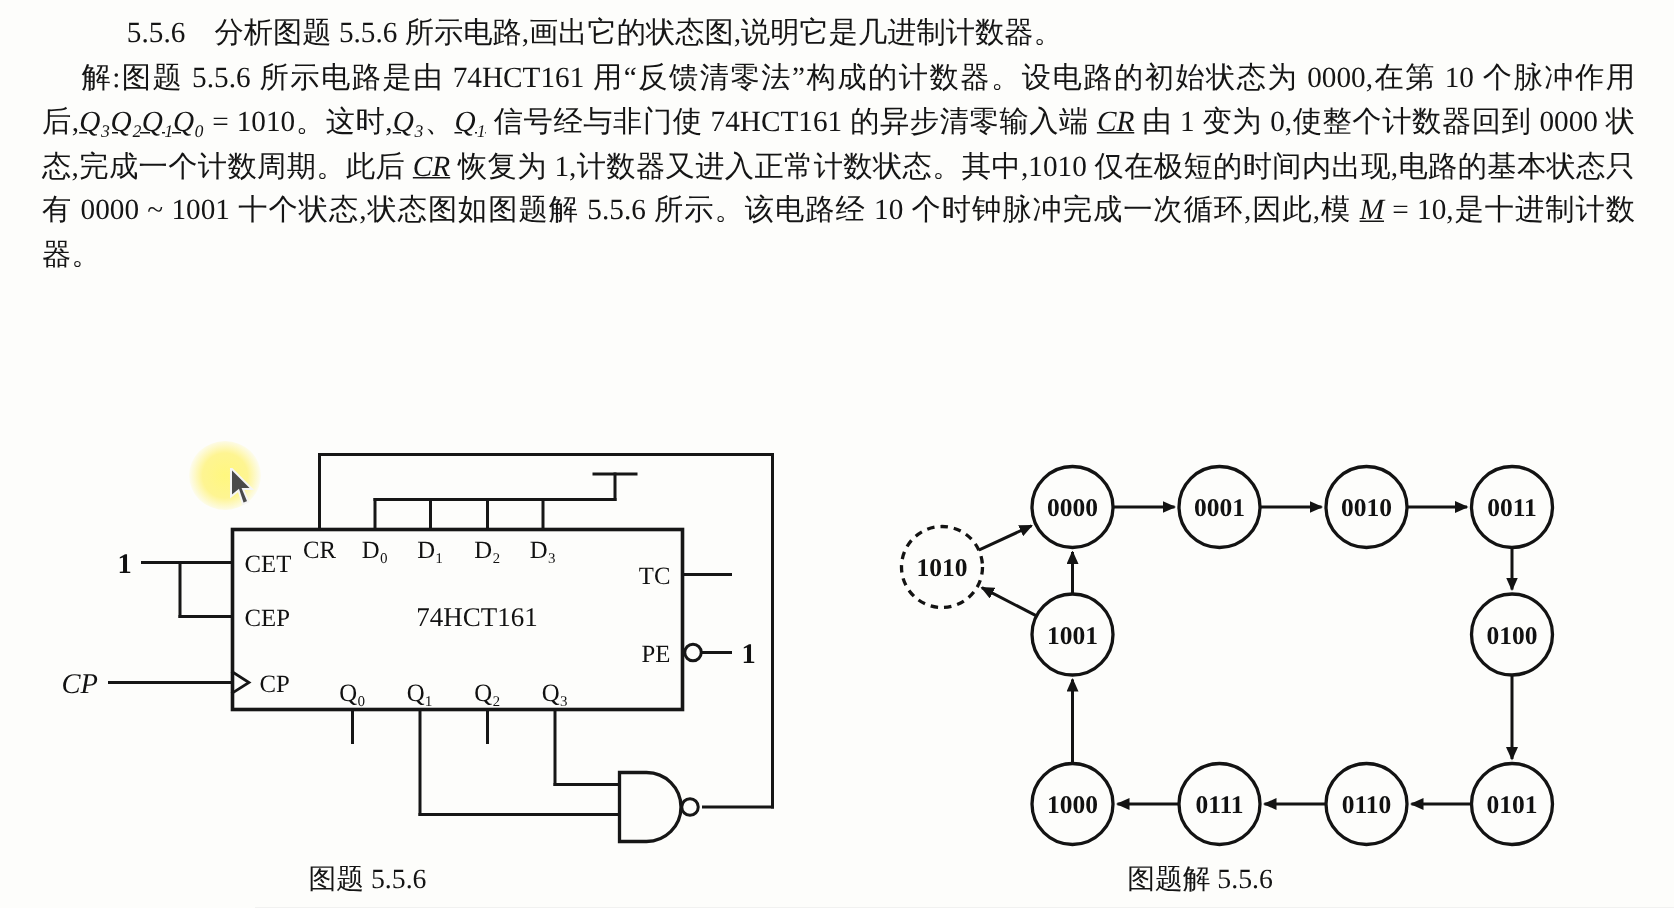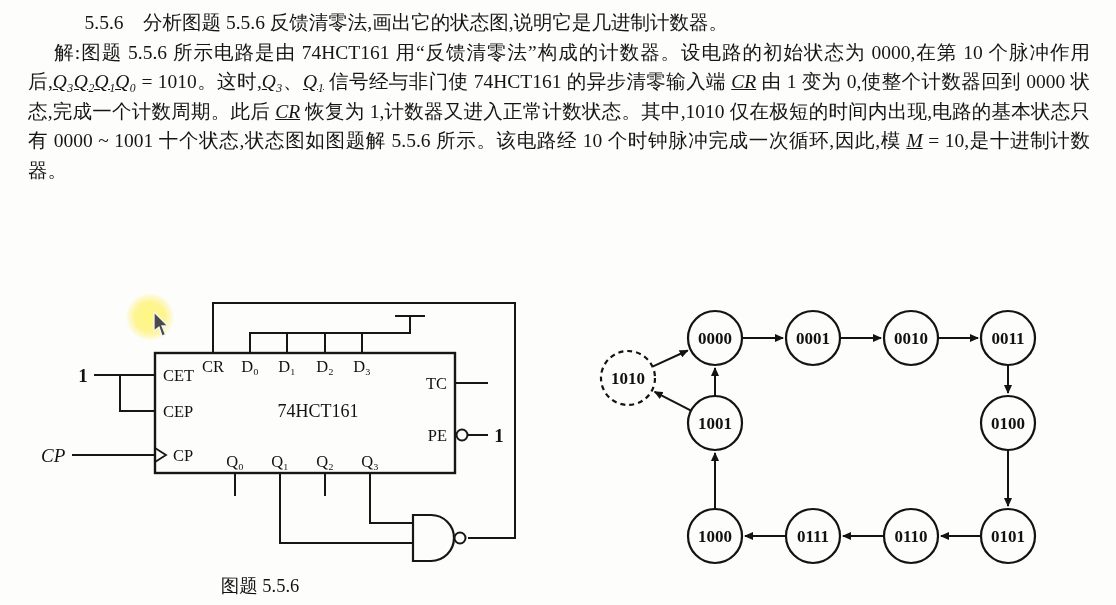--- a/index.html
+++ b/index.html
@@ -12,21 +12,21 @@
   .para{margin:0;font-size:19.5px;line-height:29.5px;text-align:justify;}
   .para-problem{text-indent:2.9em;}
   .para-solution{text-indent:1.35em;}
   .seg-b{font-weight:normal;}
   .seg-i{font-style:italic;text-decoration:underline;}
 
   figure{margin:0;}
   .circuit-figure{position:absolute;left:25px;top:288px;width:560px;height:315px;}
   .state-figure{position:absolute;left:580px;top:295px;width:520px;height:308px;}
   .fig-caption{
-    position:absolute;top:285px;left:15px;width:440px;text-align:center;
+    position:absolute;top:285px;left:0;width:440px;text-align:center;
     font-size:18.5px;color:#141414;
   }
   .state-figure .fig-caption{top:278px;}
 
   
   .wire{stroke:#161616;stroke-width:2;fill:none;stroke-linecap:square;}
   .chip-body{fill:#fdfdfb;stroke:#161616;stroke-width:2.4;}
   .nand{fill:#fdfdfb;stroke:#161616;stroke-width:2.2;}
   .bubble{fill:#fdfdfb;stroke:#161616;stroke-width:2;}
   .pin{font-size:16.5px;fill:#111;}
@@ -49,21 +49,21 @@
     pointer-events:none;
   }
   .cursor-svg{position:absolute;left:153px;top:312px;pointer-events:none;}
 </style>
 </head>
 <body>
 
 <div class="page">
 
   <div class="text-area">
-    <p class="para para-problem" id="para-problem"><span class="seg-b">5.5.6</span><span class="seg-n">　分析图题 5.5.6 反馈清零法,画出它的状态图,说明它是几进制计数器。</span></p>
+    <p class="para para-problem" id="para-problem"><span class="seg-b">5.5.6</span><span class="seg-n">　分析图题 5.5.6 所示电路,画出它的状态图,说明它是几进制计数器。</span></p>
     <p class="para para-solution" id="para-solution"><span class="seg-b">解</span><span class="seg-n">:图题 5.5.6 所示电路是由 74HCT161 用“反馈清零法”构成的计数器。设电路的初始状态为 </span><span class="seg-b">0000</span><span class="seg-n">,在第 10 个脉冲作用后,</span><span class="seg-i">Q₃Q₂Q₁Q₀</span><span class="seg-n"> = </span><span class="seg-b">1010</span><span class="seg-n">。这时,</span><span class="seg-i">Q₃</span><span class="seg-n">、</span><span class="seg-i">Q₁</span><span class="seg-n"> 信号经</span><span class="seg-b">与非门</span><span class="seg-n">使 74HCT161 的异步清零输入端 </span><span class="seg-i">CR</span><span class="seg-n"> 由 </span><span class="seg-b">1</span><span class="seg-n"> 变为 </span><span class="seg-b">0</span><span class="seg-n">,使整个计数器回到 </span><span class="seg-b">0000</span><span class="seg-n"> 状态,完成一个计数周期。此后 </span><span class="seg-i">CR</span><span class="seg-n"> 恢复为 </span><span class="seg-b">1</span><span class="seg-n">,计数器又进入正常计数状态。其中,</span><span class="seg-b">1010</span><span class="seg-n"> 仅在极短的时间内出现,电路的基本状态只有 </span><span class="seg-b">0000 ~ 1001</span><span class="seg-n"> 十个状态,状态图如图题解 5.5.6 所示。该电路经 10 个时钟脉冲完成一次循环,因此,模 </span><span class="seg-i">M</span><span class="seg-n"> = 10,是十进制计数器。</span></p>
   </div>
 
   <figure class="circuit-figure">
     <svg width="560" height="280" viewBox="0 0 560 280">
 
       <g>
 
         <line class="wire" x1="70" y1="87" x2="130" y2="87"></line>
         <line class="wire" x1="95" y1="87" x2="95" y2="123"></line>
@@ -189,20 +189,21 @@
         </g>
         <g>
           <circle cx="135" cy="241" r="27" class="state-circle"></circle>
           <text x="135" y="247" class="state-label">1000</text>
         </g>
         <g>
           <circle cx="135" cy="128" r="27" class="state-circle"></circle>
           <text x="135" y="134" class="state-label">1001</text>
         </g>
       </svg>
+    <figcaption class="fig-caption">图题解 5.5.6</figcaption>
   </figure>
 
   <div class="highlight-blob"></div>
   <svg class="cursor-svg" width="20" height="26" viewBox="0 0 20 26">
     <polygon points="1,0 1,19 6,15 9,24 12.5,22.5 9,14 15,14" fill="#4a4a4a" stroke="#f5f5f5" stroke-width="1.3"></polygon>
   </svg>
 
 </div>
 
 </body></html>

